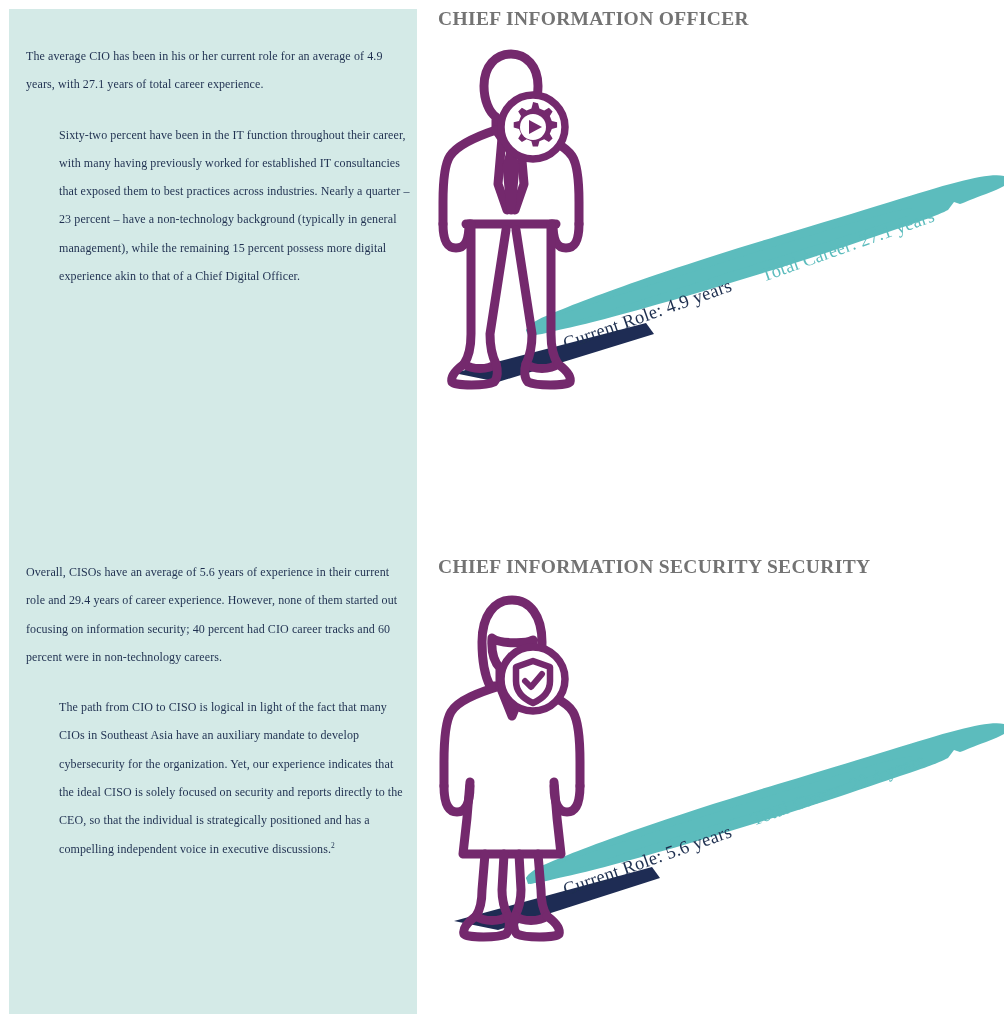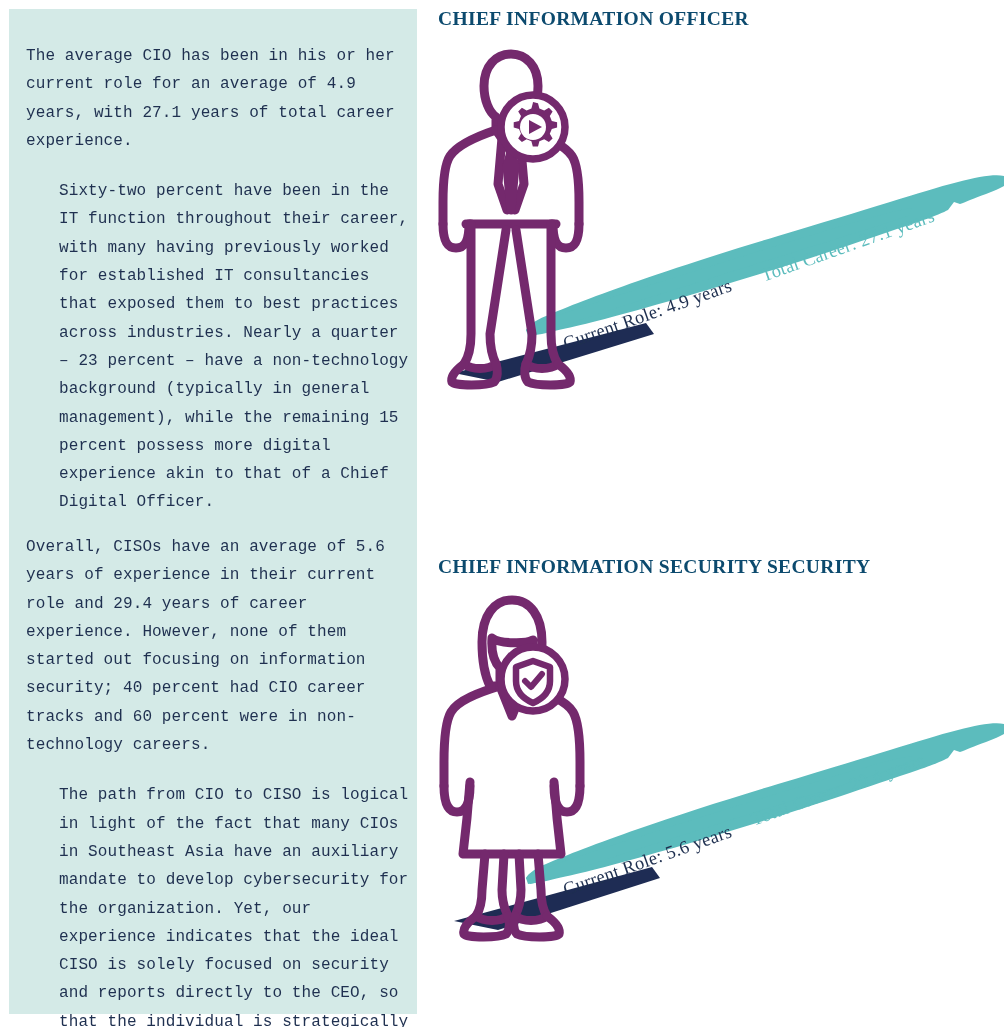--- a/index.html
+++ b/index.html
@@ -27,31 +27,31 @@
     top: 9px;
     width: 408px;
     height: 1005px;
     background: #d4eae7;
   }
   .panel-text-block {
     position: absolute;
     left: 17px;
     width: 385px;
     color: #1f3050;
-    font-family: Liberation Mono, monospace;
-    font-size: 16px;
+    font-family: Liberation Serif, serif;
+    font-size: 12px;
     line-height: 28.3px;
     letter-spacing: 0.1px;
   }
   .panel-text-block p {
     margin: 0 0 22px 0;
   }
   .panel-text-block p:last-child { margin-bottom: 0; margin-left: 33px; }
   #cio-copy { top: 33px; }
-  #ciso-copy { top: 524px; }
+  #ciso-copy { top: 549px; }
   sup {
     font-size: 0.62em;
     vertical-align: super;
     line-height: 0;
   }
 
   
   .section {
     position: absolute;
     left: 438px;
@@ -62,21 +62,21 @@
 
   .section-heading {
     position: absolute;
     left: 0;
     top: 8px;
     margin: 0;
     font-family: "Liberation Serif", serif;
     font-weight: bold;
     font-size: 19.5px;
     letter-spacing: 0.35px;
-    color: #0c4a6e;
+    color: #737373;
     white-space: nowrap;
   }
 
   .figure-stage {
     position: absolute;
     left: 0;
     top: 34px;
     width: 569px;
     height: 360px;
   }

